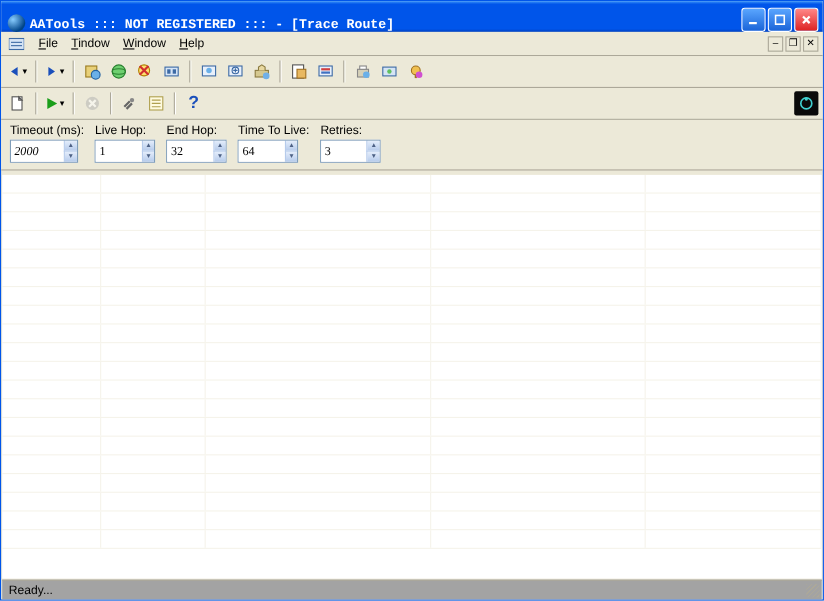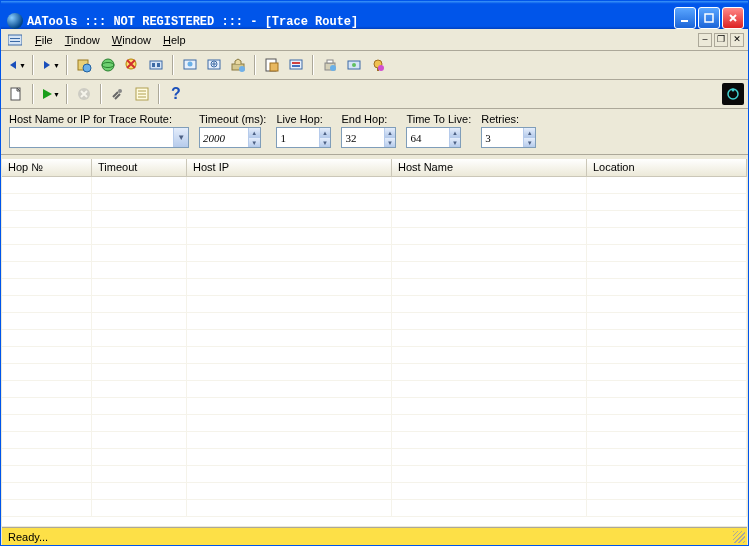--- a/index.html
+++ b/index.html
@@ -41,21 +41,21 @@
 
 
 .table-area { background: #fff; position: absolute; top: 158px; bottom: 19px; left: 1px; right: 1px; overflow: hidden; }
 .table-header { display: flex; height: 18px; background: linear-gradient(#fff,#ece9d8); border-bottom: 1px solid #cbc7b8; }
 .th { border-right: 1px solid #cbc7b8; padding: 2px 6px; font-size: 11px; white-space: nowrap; overflow: hidden; }
 .table-body { height: calc(100% - 18px); overflow-y: auto; }
 .row { display: flex; height: 17px; border-bottom: 1px solid #f5f3ea; }
 .td { border-right: 1px solid #f5f3ea; padding: 1px 6px; }
 
 
-.statusbar { position: absolute; bottom: 0; left: 1px; right: 1px; height: 18px; background: #fde047; border-top: 1px solid #aca899; display: flex; align-items: center; padding: 0 6px; font-size: 11px; }
+.statusbar { position: absolute; bottom: 0; left: 1px; right: 1px; height: 18px; background: #a3a3a3; border-top: 1px solid #aca899; display: flex; align-items: center; padding: 0 6px; font-size: 11px; }
 .grip { position: absolute; right: 2px; bottom: 2px; width: 12px; height: 12px; background: repeating-linear-gradient(135deg, #aca899 0 1px, transparent 1px 3px); }
 
 .toolbar2-right { margin-left: auto; width: 22px; height: 22px; background: #0a0a0a; display: flex; align-items: center; justify-content: center; border-radius: 2px; }
 
 svg { display: block; }
 </style>
 </head>
 <body>
 
 <div class="titlebar">
@@ -238,27 +238,20 @@
   <div class="toolbar2-right">
       <svg width="16" height="16">
         <circle cx="8" cy="8" r="5" fill="none" stroke="#40d0d0" stroke-width="1.5"></circle>
         <circle cx="8" cy="4" r="1.5" fill="#40d0d0"></circle>
       </svg>
     </div>
 </div>
 
 <div class="input-panel">
   <div class="input-group">
-    <label>Host Name or IP for Trace Route:</label>
-    <div class="combo" style="width:180px">
-      <input style="width: 100%;" value="">
-      <div class="combo-btn">▼</div>
-    </div>
-  </div>
-  <div class="input-group">
     <label>Timeout (ms):</label>
     <div class="spinner" style="width:62px">
       <input style="width: 100%; font-style: italic;" value="2000">
       <div class="spin-btns">
           <div class="spin-btn">▲</div>
           <div class="spin-btn">▼</div>
         </div>
     </div>
   </div>
   <div class="input-group">
@@ -297,27 +290,20 @@
       <input style="width: 100%;" value="3">
       <div class="spin-btns">
           <div class="spin-btn">▲</div>
           <div class="spin-btn">▼</div>
         </div>
     </div>
   </div>
 </div>
 
 <div class="table-area">
-  <div class="table-header">
-    <div class="th" style="width:90px">Hop №</div>
-    <div class="th" style="width:95px">Timeout</div>
-    <div class="th" style="width:205px">Host IP</div>
-    <div class="th" style="width:195px">Host Name</div>
-    <div class="th" style="flex:1">Location</div>
-  </div>
   <div class="table-body" id="tbody">
       <div class="row">
         <div class="td" style="width: 90px;"></div>
         <div class="td" style="width: 95px;"></div>
         <div class="td" style="width: 205px;"></div>
         <div class="td" style="width: 195px;"></div>
         <div class="td" style="width: auto; flex: 1 1 0%;"></div>
       </div>
       <div class="row">
         <div class="td" style="width: 90px;"></div>

